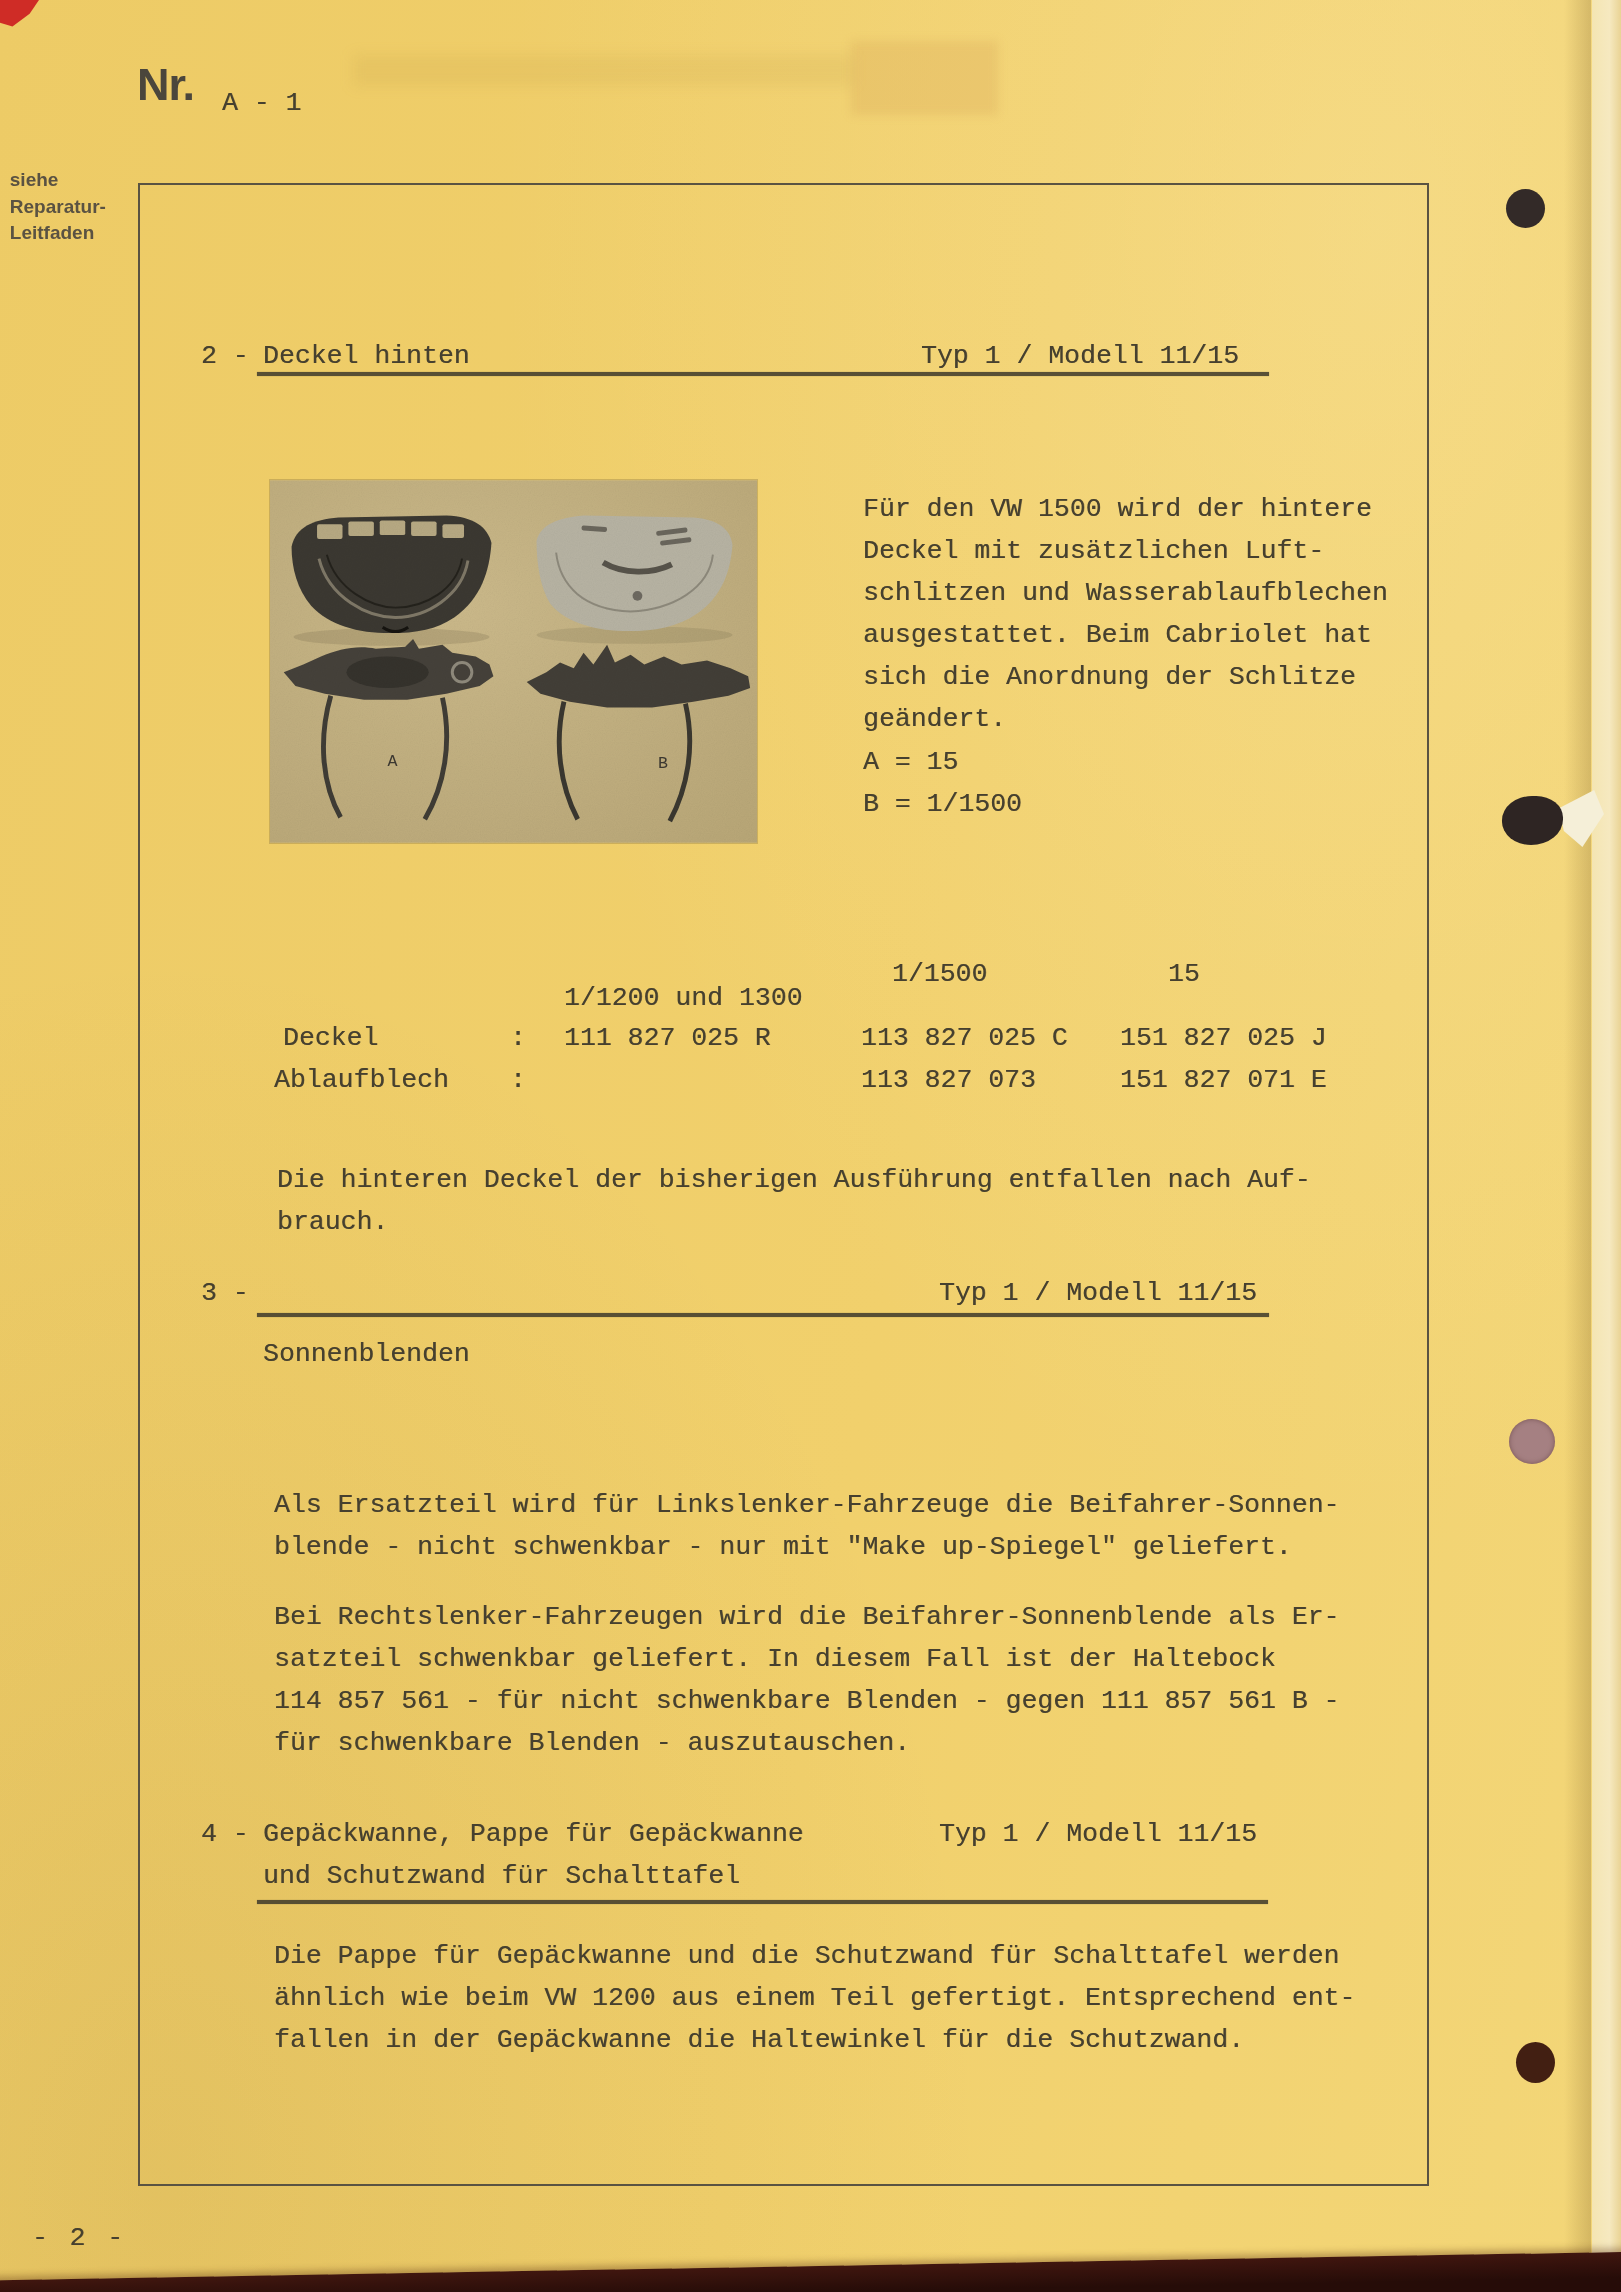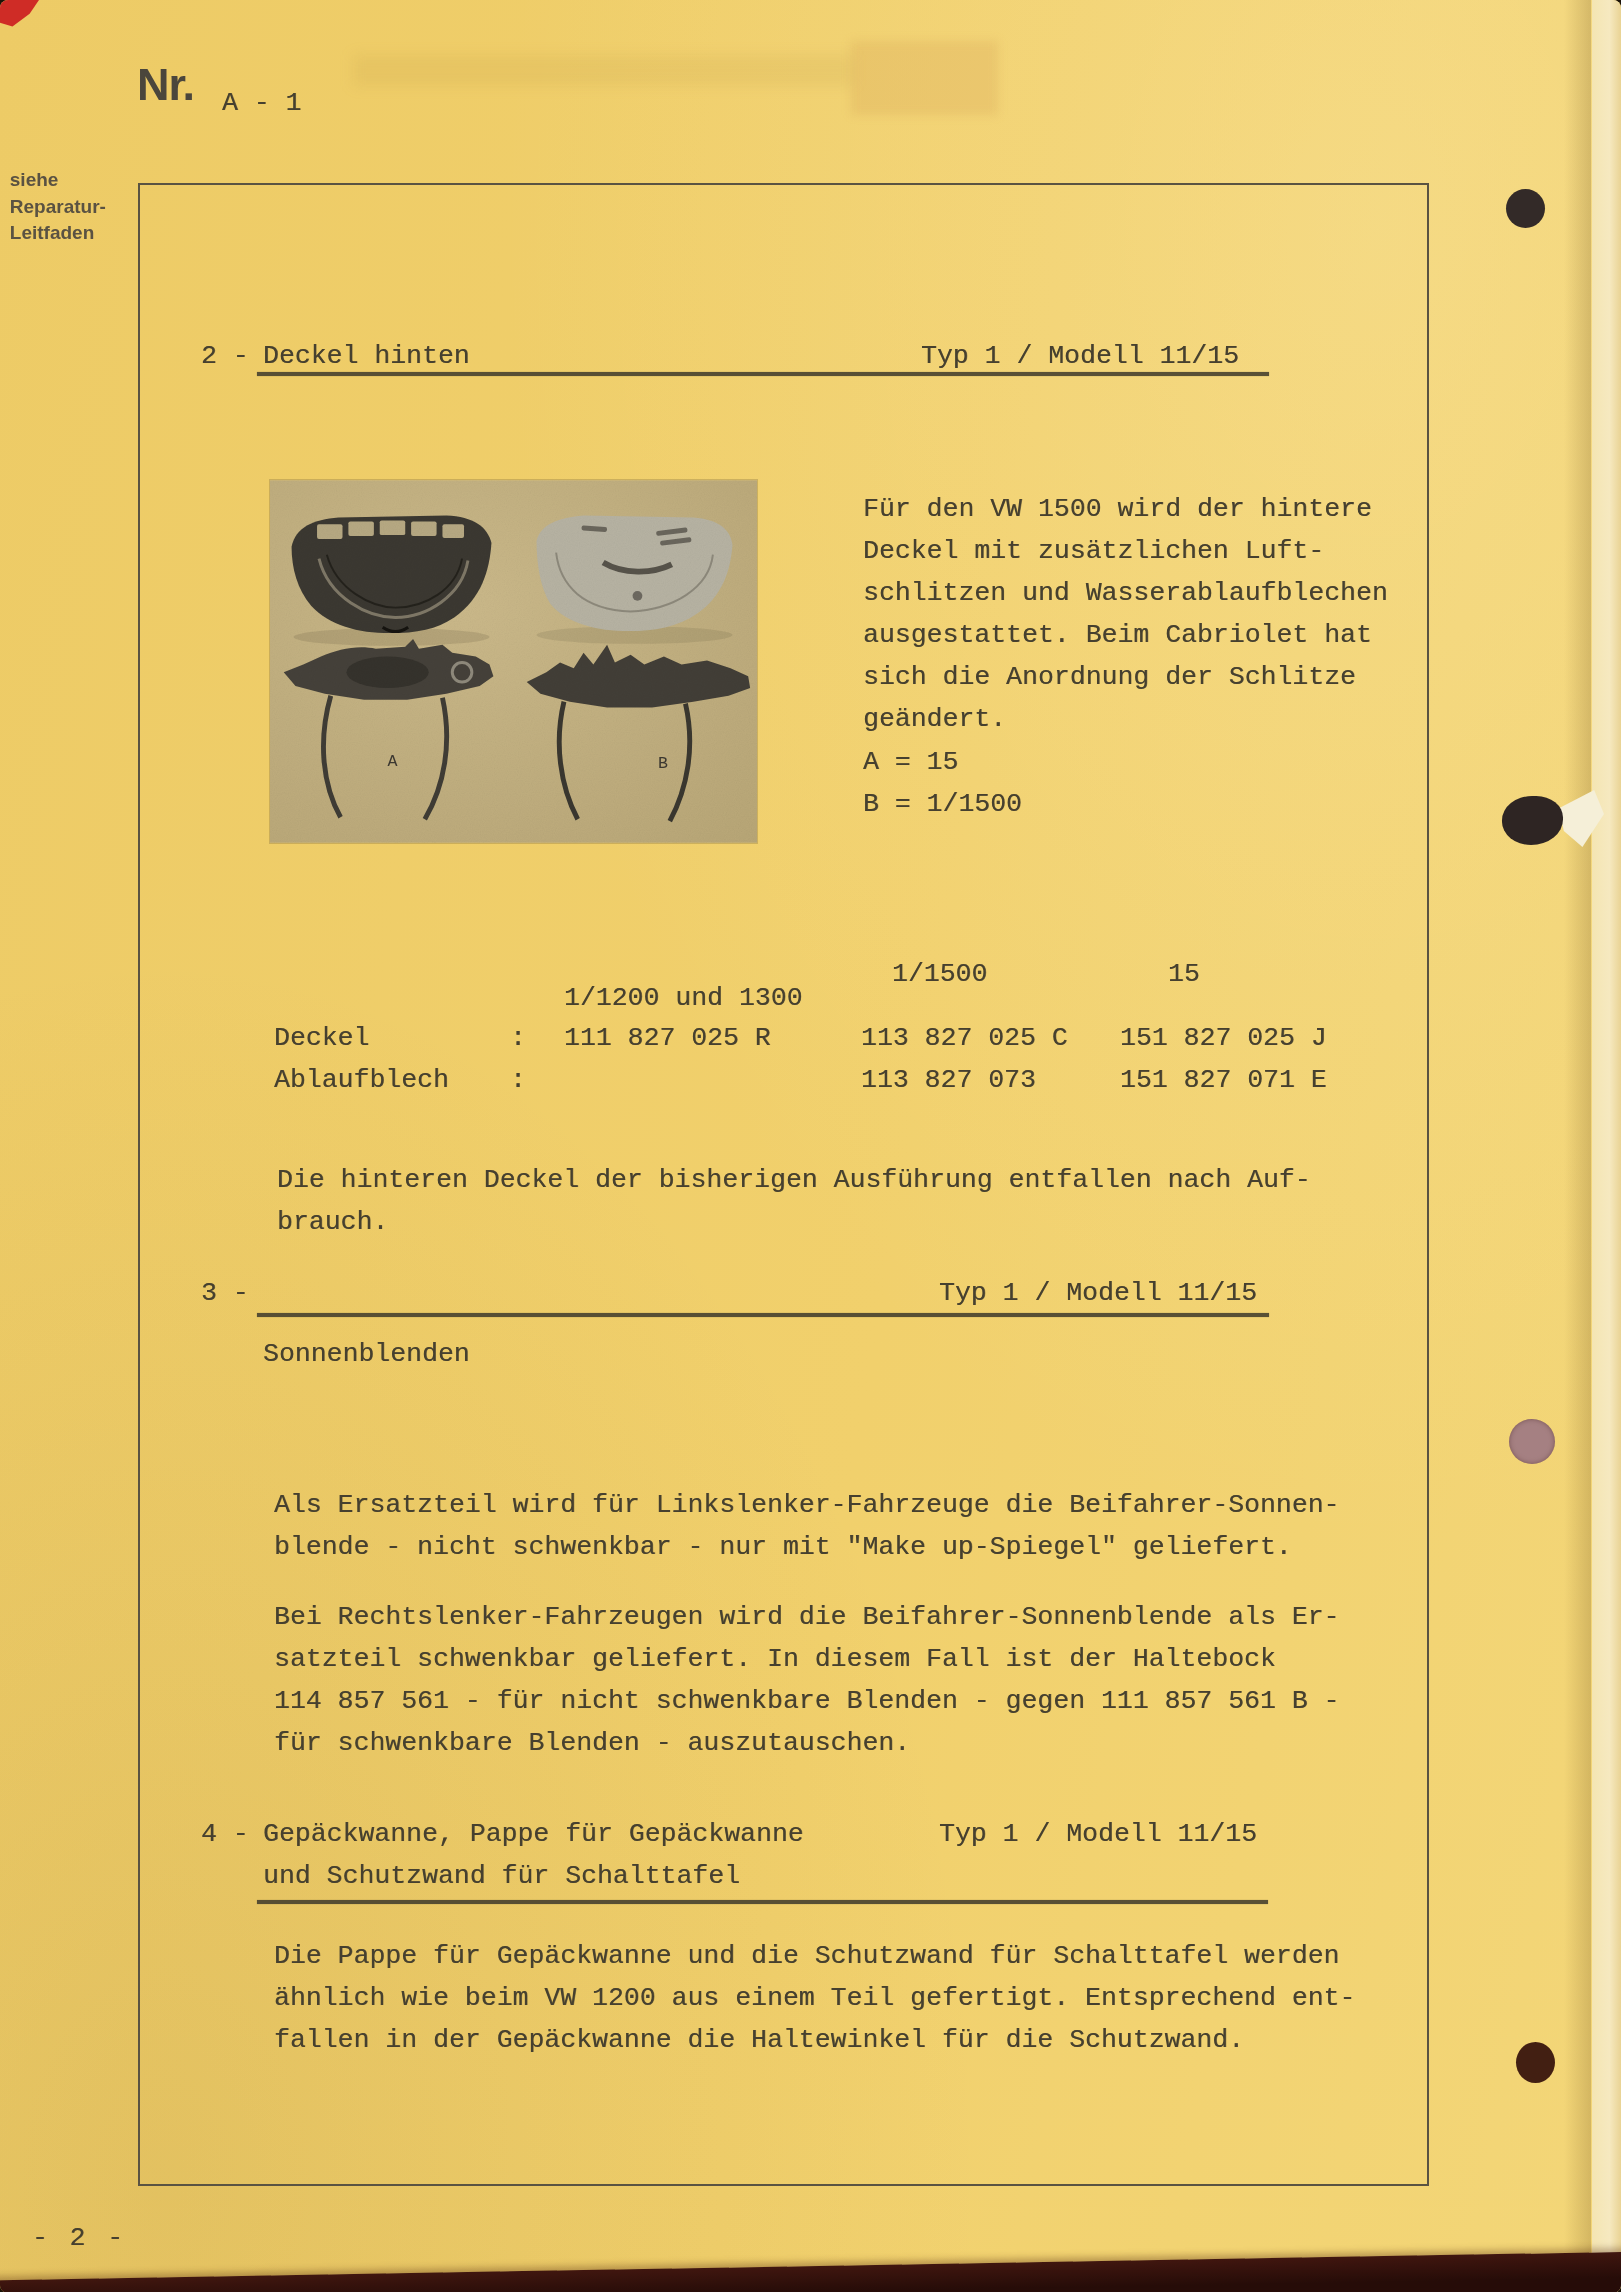--- a/index.html
+++ b/index.html
@@ -5,21 +5,20 @@
   html,body{margin:0;padding:0;background:#1a1208;}
   .page{
     position:relative;
     width:1621px;height:2293px;
     background:
       radial-gradient(ellipse at 85% 10%, rgba(255,240,190,0.25), rgba(255,240,190,0) 45%),
       radial-gradient(ellipse at 10% 95%, rgba(120,85,20,0.10), rgba(120,85,20,0) 40%),
       linear-gradient(100deg,#edcb66 0%, #f1d06c 55%, #f3d678 100%);
     overflow:hidden;
     font-family:"Liberation Mono","DejaVu Sans Mono",monospace;
-    border-radius:8px;
   }
   
   .tw{
     position:absolute;
     font-family:"Liberation Mono","DejaVu Sans Mono",monospace;
     font-size:26.5px;line-height:42px;color:#46402f;
     white-space:pre;
     text-shadow:0.4px 0.3px 0.6px rgba(62,56,42,0.55);
   }
   .rule{position:absolute;height:3.9px;background:#443e2d;opacity:0.88;box-shadow:0 0 1px rgba(60,52,30,0.8);}
@@ -33,21 +32,21 @@
   .s2-model{left:921px;top:335px;}
   .s2-rule{left:257px;top:372px;width:1012px;}
   .photo{position:absolute;left:270px;top:480px;width:487px;height:363px;box-shadow:0 0 0 1px rgba(95,80,45,0.25);}
   .s2-body{left:863px;top:488px;}
   .s2-legend-a{left:863px;top:741px;}
   .s2-legend-b{left:863px;top:783px;}
   .s2-parts-heading{left:274px;top:884px;}
   .s2-col1{left:564px;top:977px;}
   .s2-col2{left:892px;top:953px;}
   .s2-col3{left:1168px;top:953px;}
-  .r1-label{left:274px;top:1017px;text-align:right;}
+  .r1-label{left:283px;top:1017px;text-align:right;}
   .r1-sep{left:510px;top:1017px;}
   .r1-v1{left:564px;top:1017px;}
   .r1-v2{left:861px;top:1017px;}
   .r1-v3{left:1120px;top:1017px;}
   .r2-label{left:274px;top:1059px;}
   .r2-sep{left:510px;top:1059px;}
   .r2-v2{left:861px;top:1059px;}
   .r2-v3{left:1120px;top:1059px;}
   .s2-note{left:277px;top:1115px;margin-top:44px;}
   

